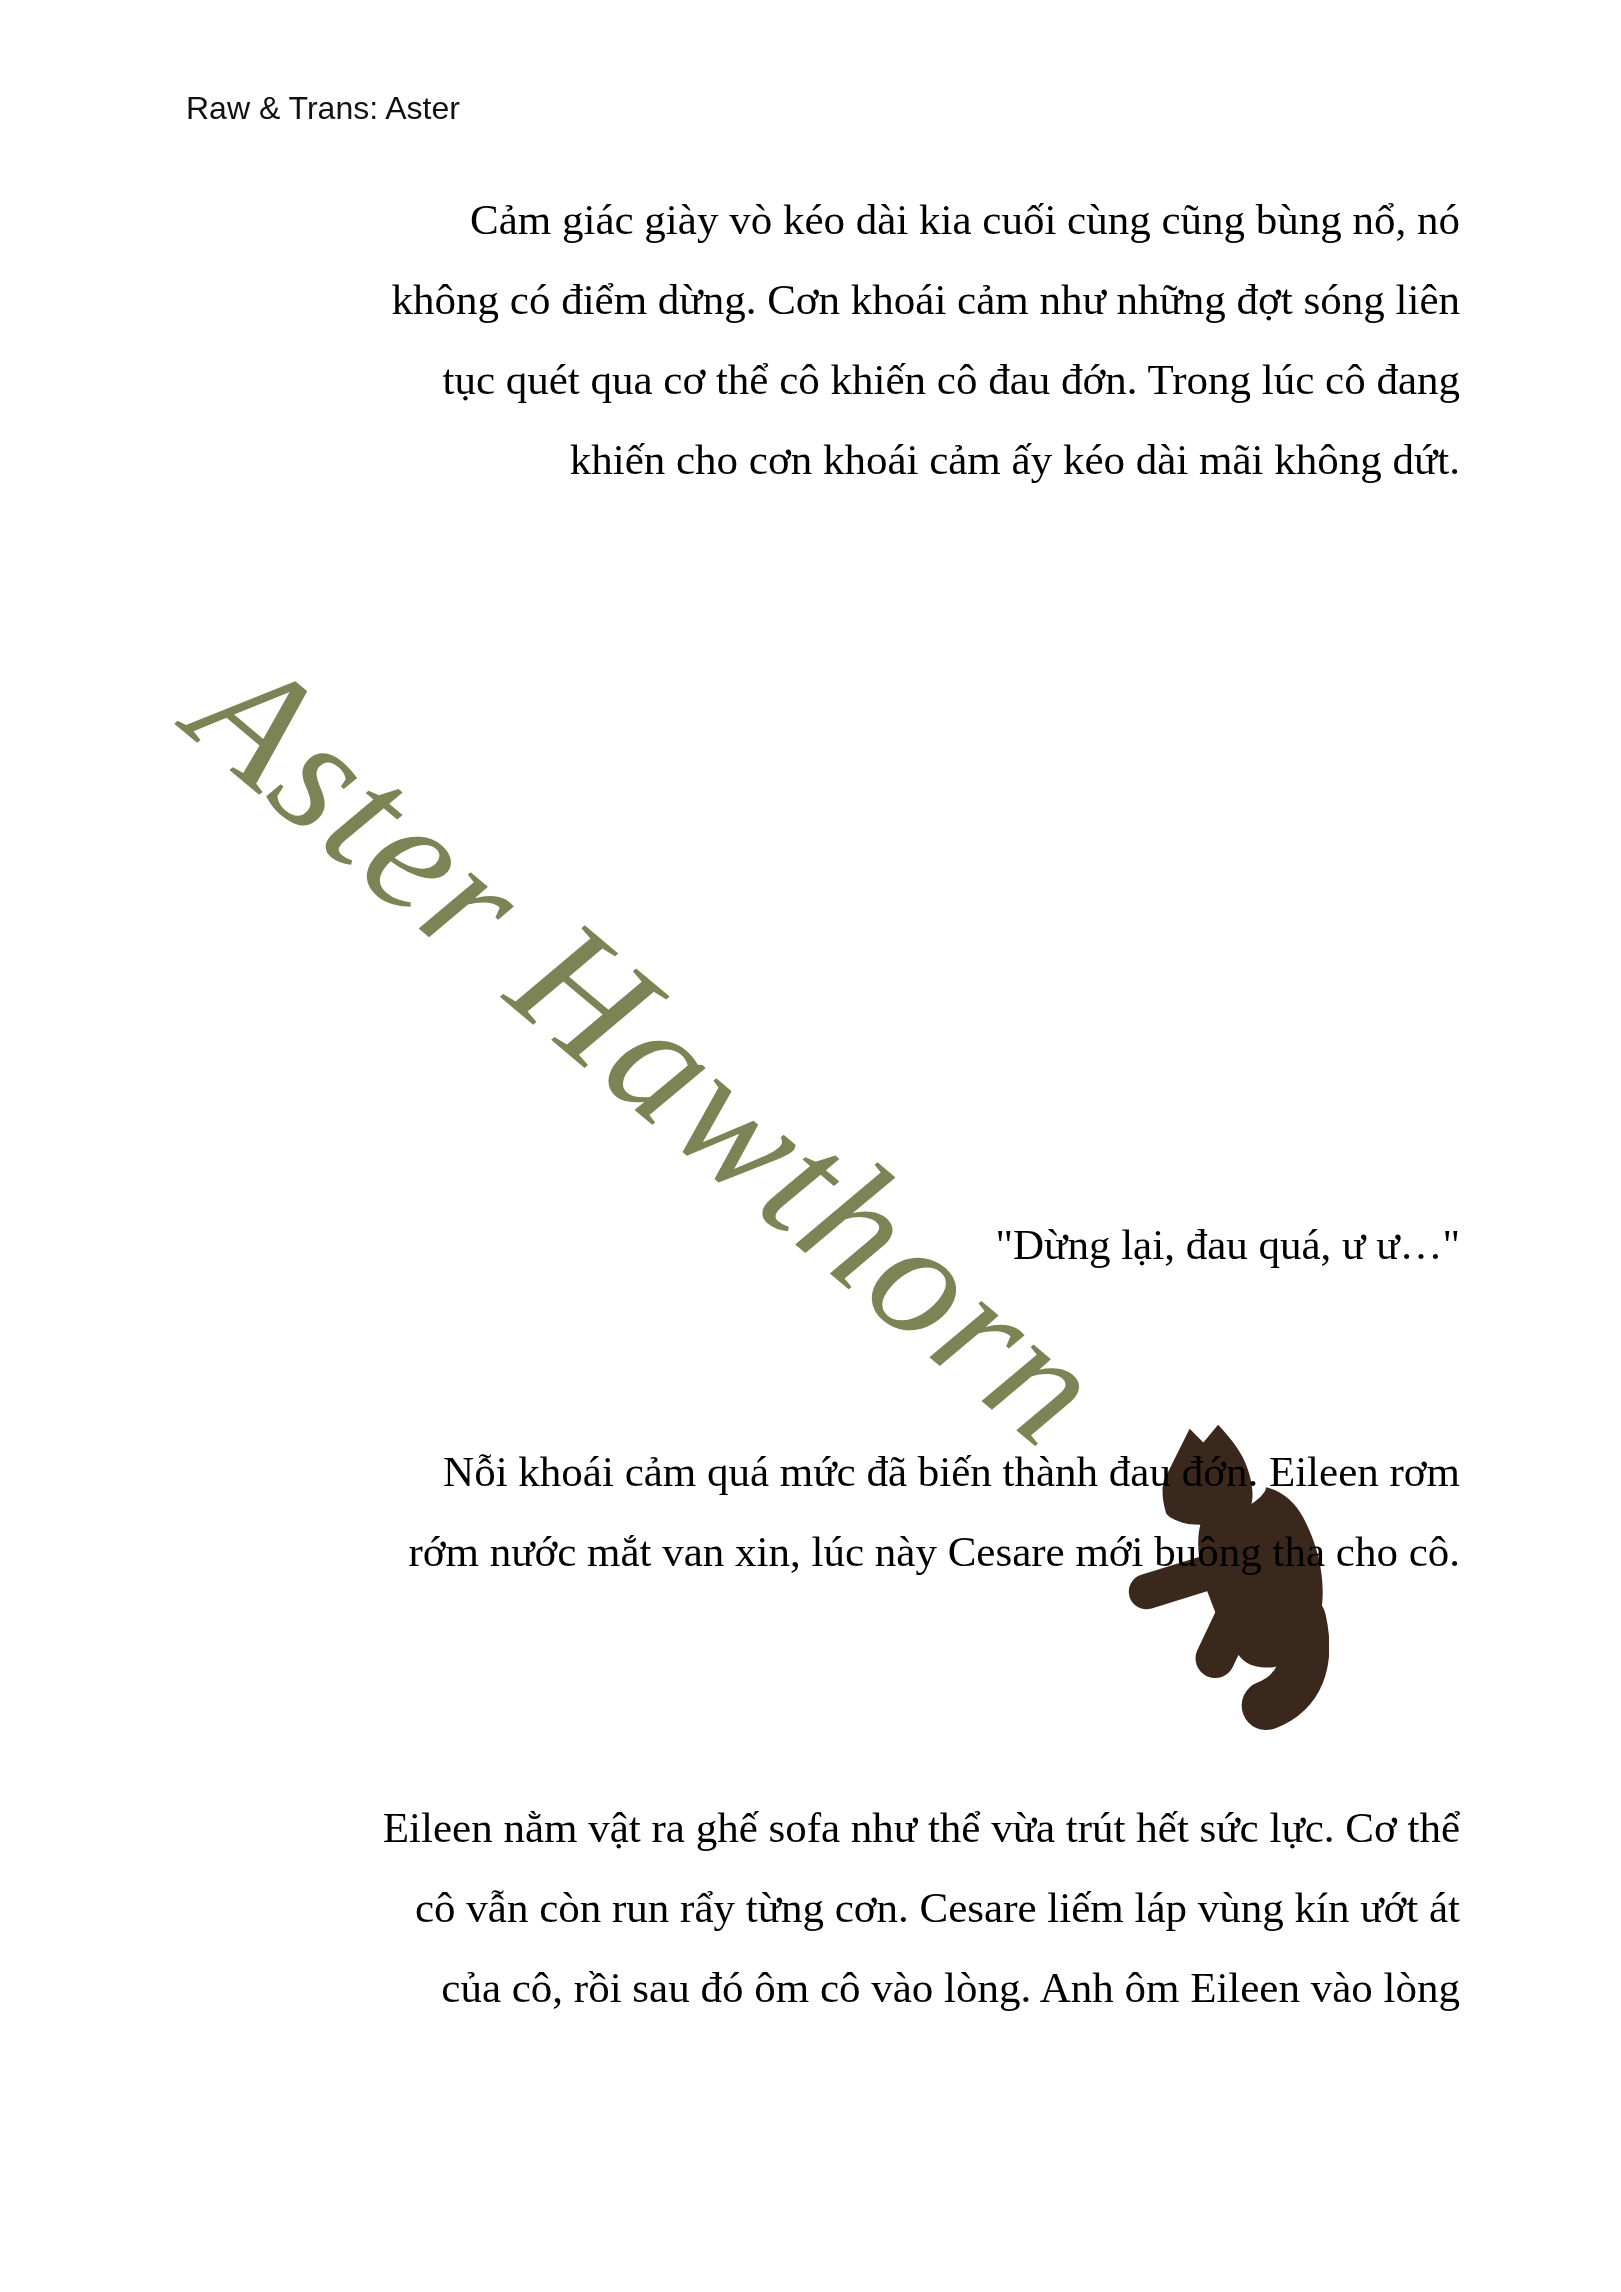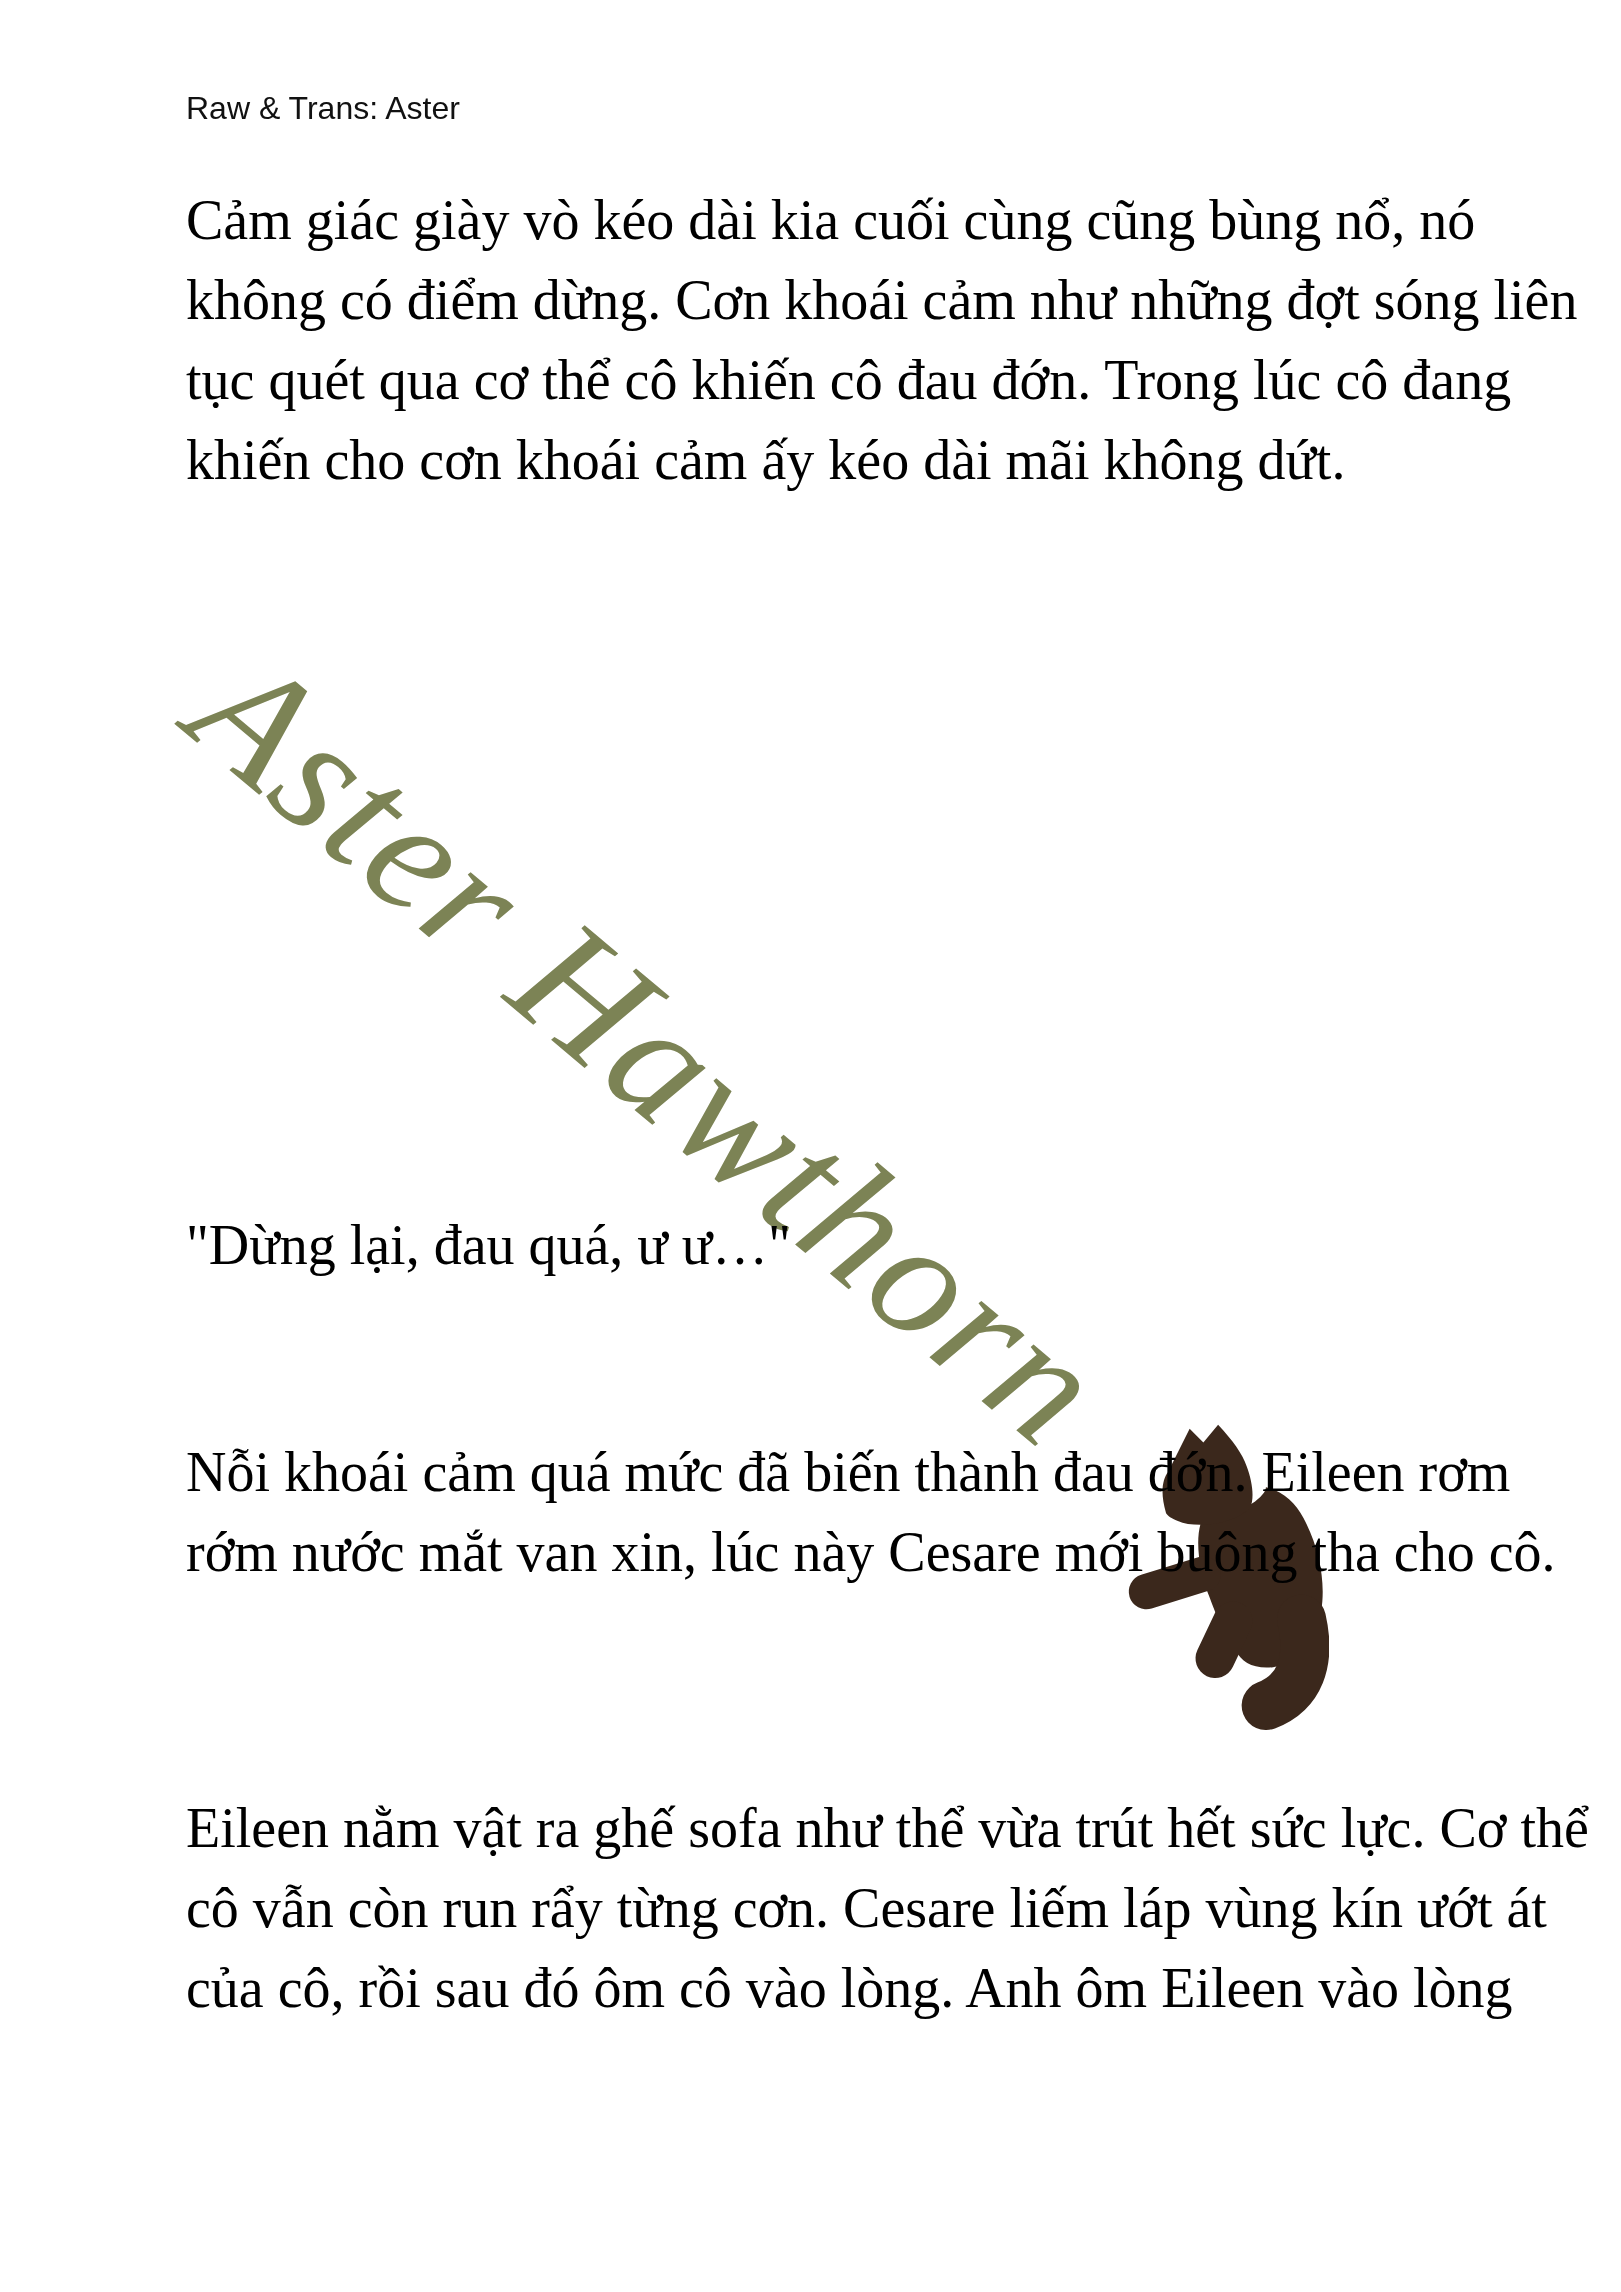--- a/index.html
+++ b/index.html
@@ -41,26 +41,27 @@
     left:1117px;
     top:1415px;
     width:212px;
     height:318px;
     z-index:2;
   }
   .textlayer{
     position:absolute;
     left:0; top:0; width:100%; height:100%;
     z-index:3;
+    text-align:right;
   }
   .para{
     position:absolute;
     left:186px;
     width:1274px;
-    font-size:56px;
+    font-size:43px;
     line-height:80px;
   }
   .para .line{
     white-space:nowrap;
   }
   .p1{top:180px;}
   .p2{top:827px;}
   .p3{top:1205px;}
   .p4{top:1432px;}
   .p5{top:1788px;}

